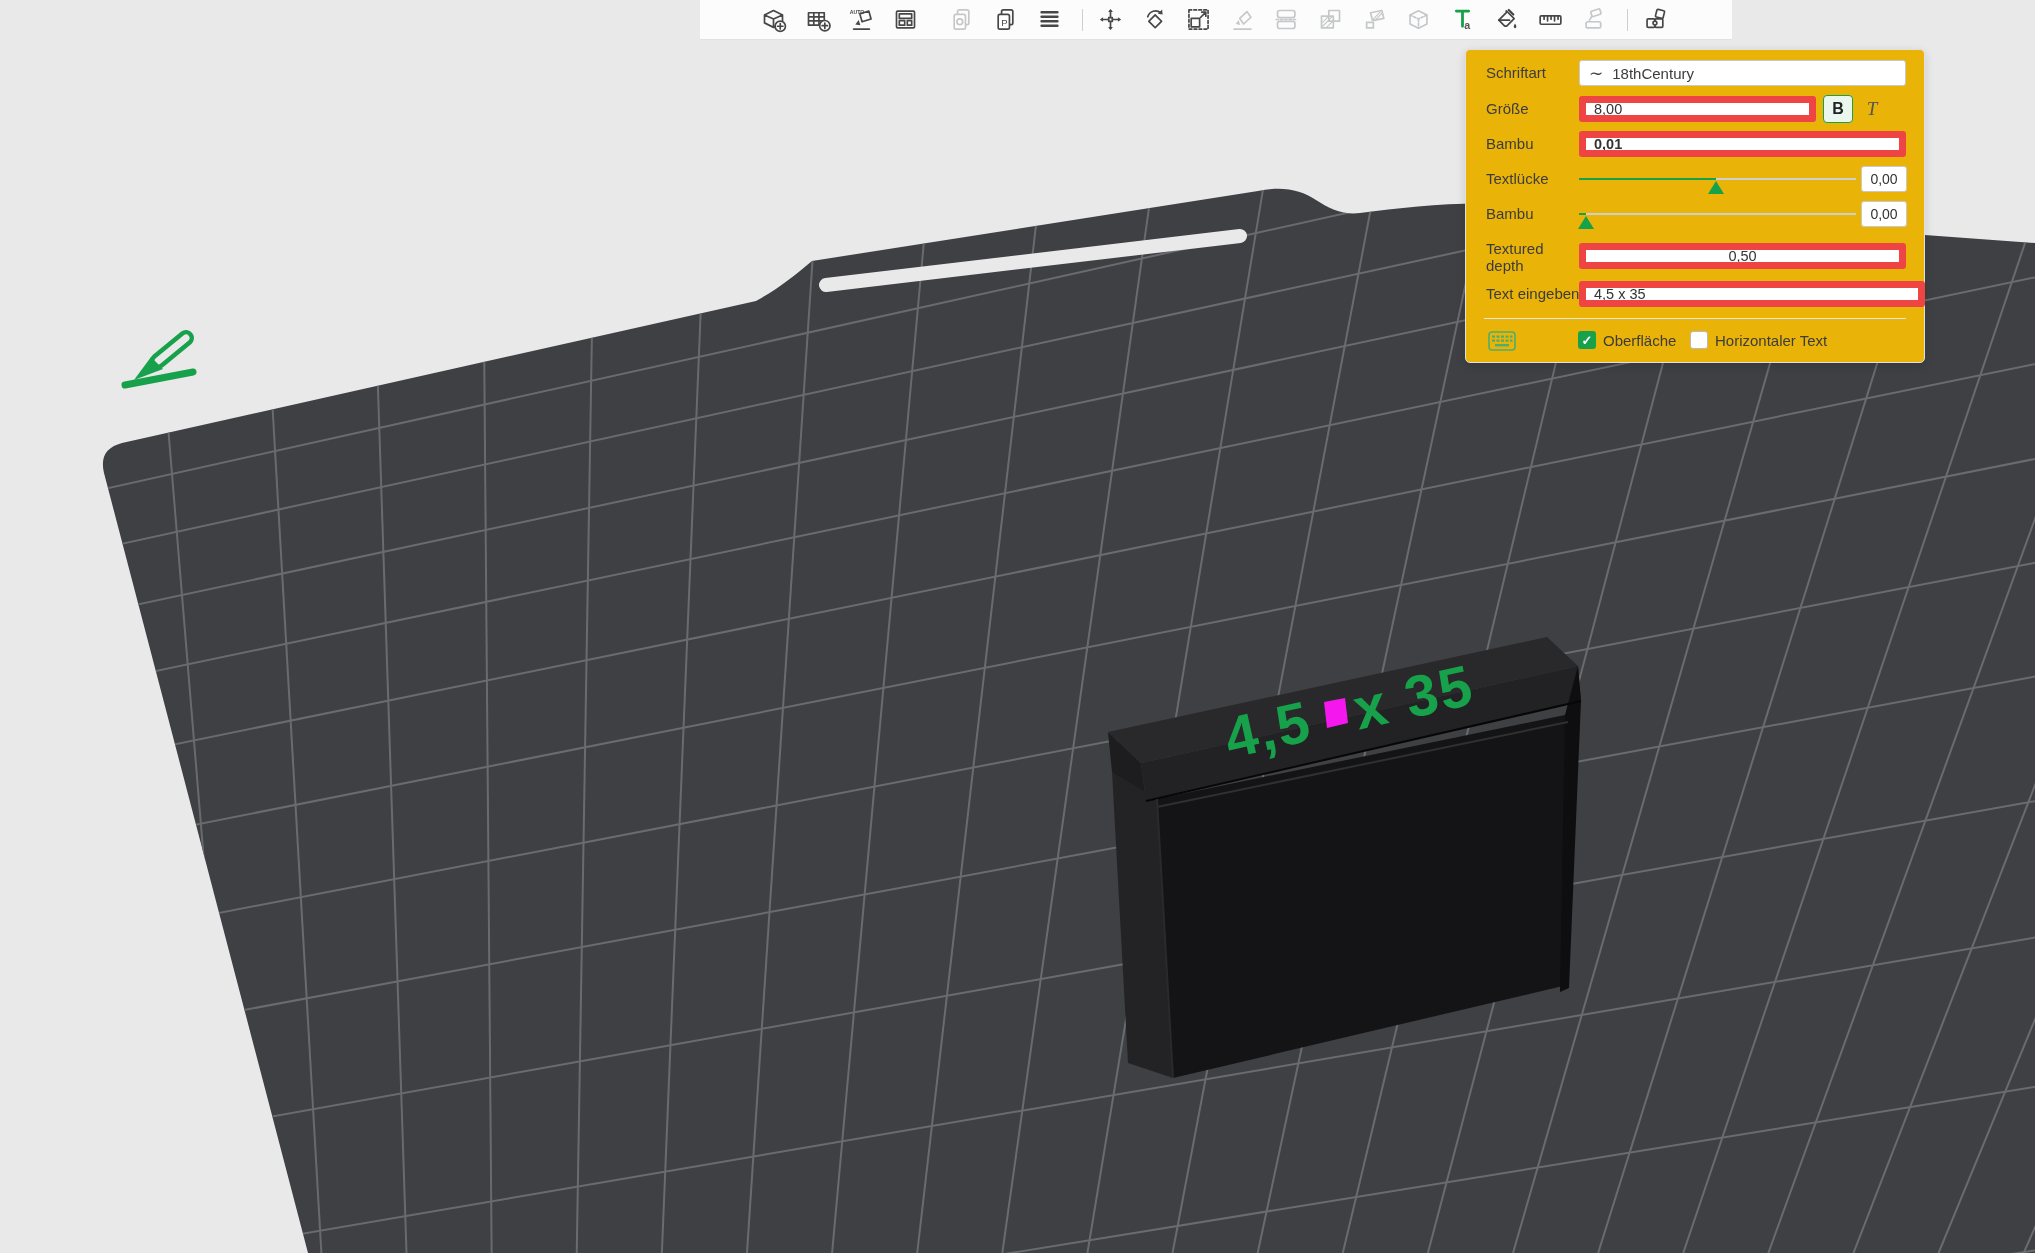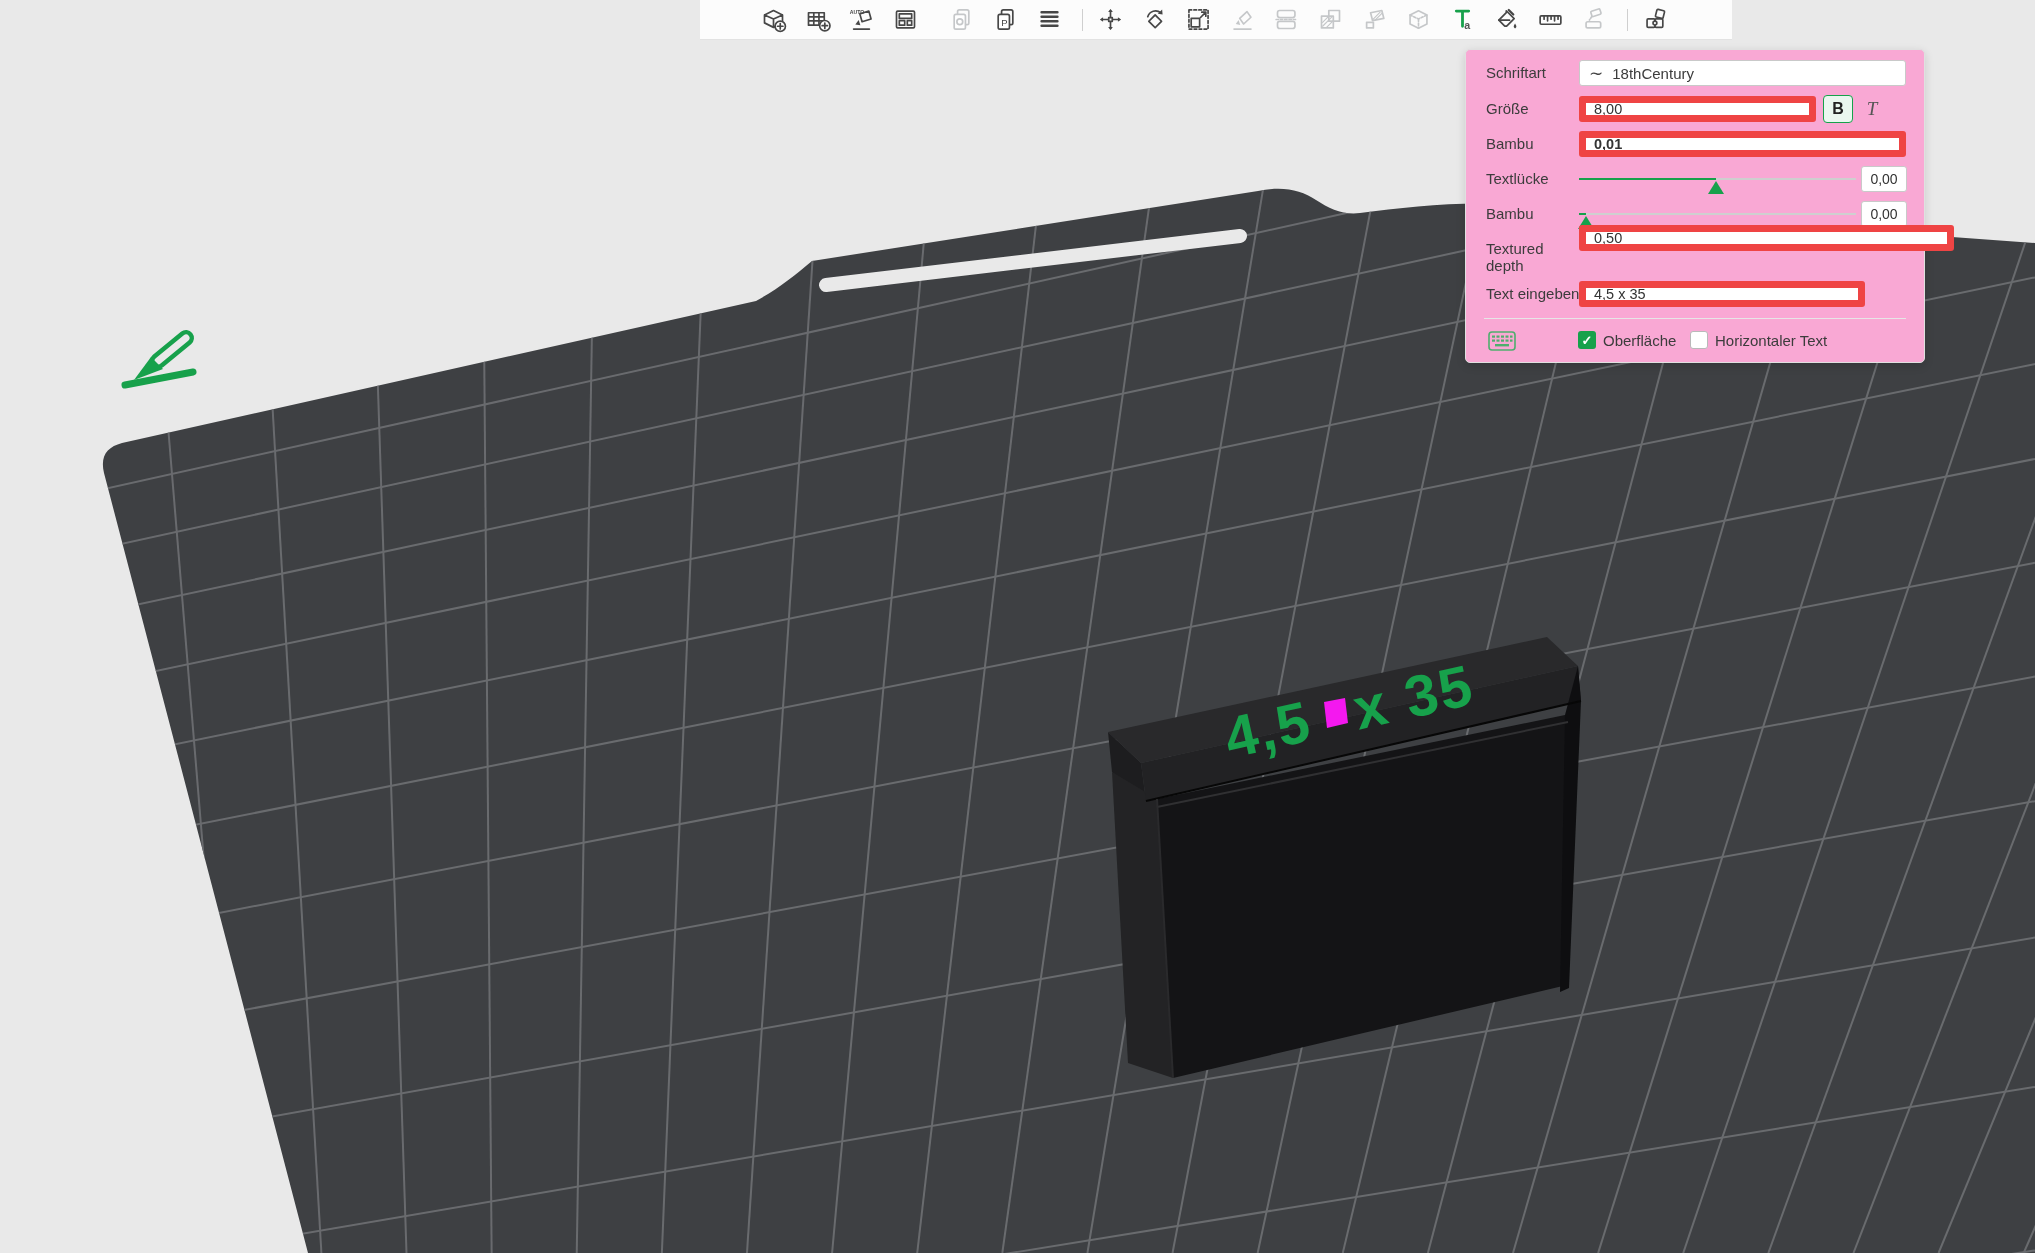--- a/index.html
+++ b/index.html
@@ -19,21 +19,21 @@
     padding-left:58px;
   }
   .tb-btn{width:30px;height:30px;margin-right:14px;flex:0 0 auto;
     display:flex;align-items:center;justify-content:center;background:none;border:none;padding:0;cursor:pointer;}
   .tb-btn svg{width:27px;height:27px;}
   .tb-divider{width:1px;height:22px;background:#cfcfcf;margin:0 12px 0 4px;flex:0 0 auto;}
   .tb-gap{width:12px;flex:0 0 auto;}
   
   #text-panel{
     position:absolute;left:1465px;top:49px;width:460px;height:314px;
-    background:#f9a8d4;border:1px solid #e0e0e0;border-radius:5px;
+    background:#eab308;border:1px solid #e0e0e0;border-radius:5px;
     box-shadow:0 3px 10px rgba(0,0,0,0.14);box-sizing:border-box;
     font-size:15px;color:#3c3c3c;z-index:5;
   }
   .p-label{position:absolute;left:20px;height:26px;line-height:26px;white-space:nowrap;}
   .p-label2{position:absolute;left:20px;line-height:17px;white-space:pre-line;}
   .p-input{
     position:absolute;height:26px;box-sizing:border-box;border:7px solid #ef4444;
     border-radius:3px;font-size:14.5px;color:#333;padding:0 8px;background:#fff;
     font-family:"Liberation Sans", sans-serif;
   }
@@ -326,24 +326,24 @@
     <div class="slider-handle" style="left:242px;top:131px"></div>
     <input class="p-valuebox" style="left: 395px; top: 116px;" value="0,00">
 
     <div class="p-label" style="top:151px">Bambu</div>
     <div class="slider-track" style="left:113px;top:163px;width:277px"></div>
     <div class="slider-fill" style="left:113px;top:163px;width:7px"></div>
     <div class="slider-handle" style="left:112px;top:166px"></div>
     <input class="p-valuebox" style="left: 395px; top: 151px;" value="0,00">
 
     <div class="p-label2" style="top:190px;width:90px">Textured depth</div>
-    <input class="p-input" style="left: 113px; top: 175px; width: 375px;" value="0,50">
+    <input class="p-input" style="left: 113px; top: 193px; width: 327px; text-align: center;" value="0,50">
 
     <div class="p-label" style="top:231px">Text eingeben</div>
-    <input class="p-input" style="left: 113px; top: 231px; width: 286px;" value="4,5 x 35">
+    <input class="p-input" style="left: 113px; top: 231px; width: 346px;" value="4,5 x 35">
 
     <div class="p-divider" style="top:268px"></div>
 
     <button class="kb-btn" style="left:22px;top:281px">
       <svg width="28" height="20" viewBox="0 0 28 20">
         <rect x="1" y="1" width="26" height="18" rx="3" fill="none" stroke="#4fae6d" stroke-width="1.6"></rect>
         <g fill="#4fae6d">
           <rect x="4" y="4.5" width="3" height="2.2"></rect>
             <rect x="8.5" y="4.5" width="3" height="2.2"></rect>
           <rect x="13" y="4.5" width="3" height="2.2"></rect>

